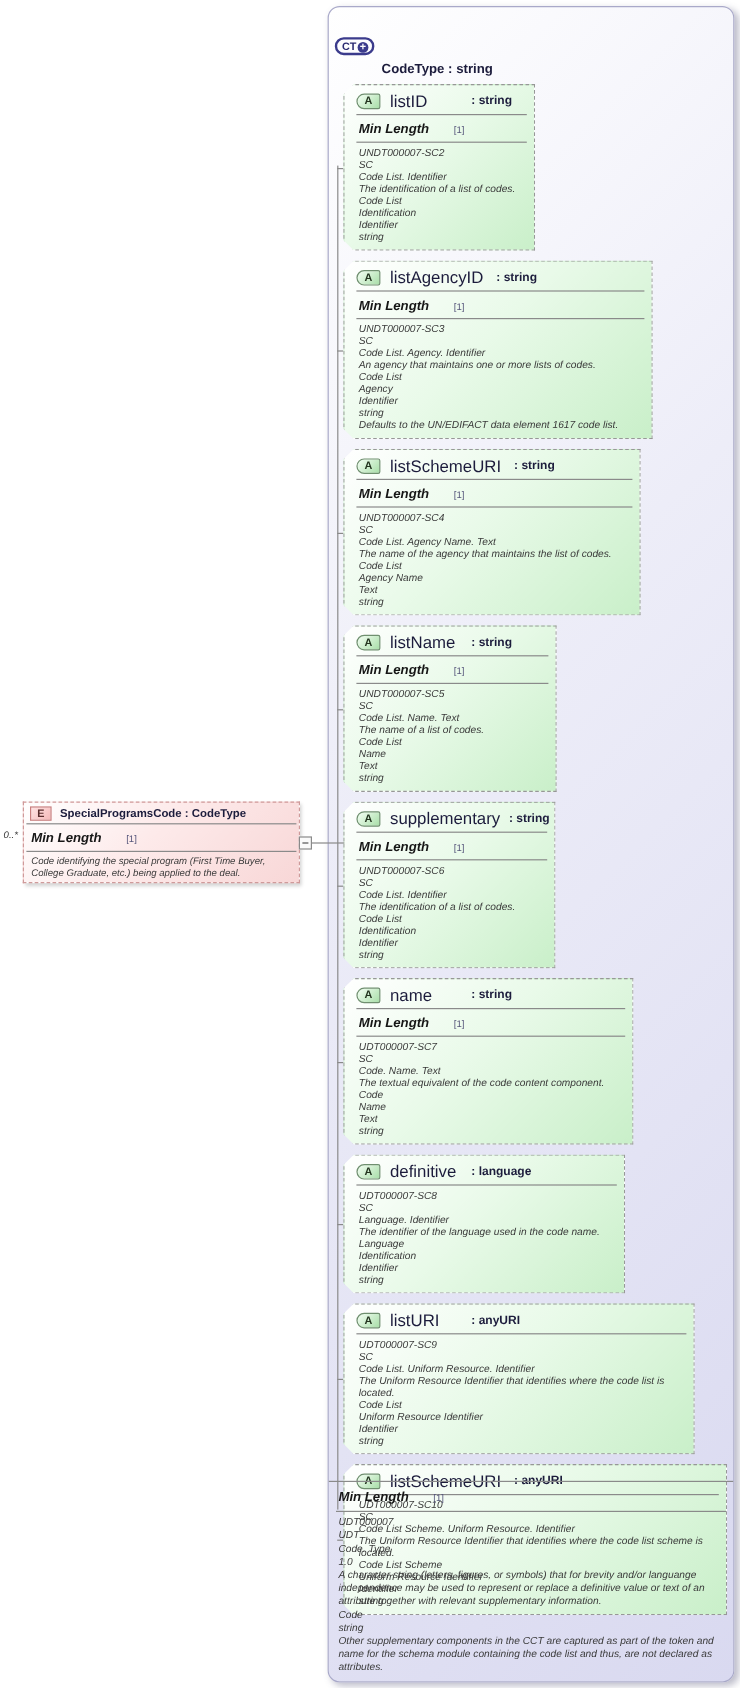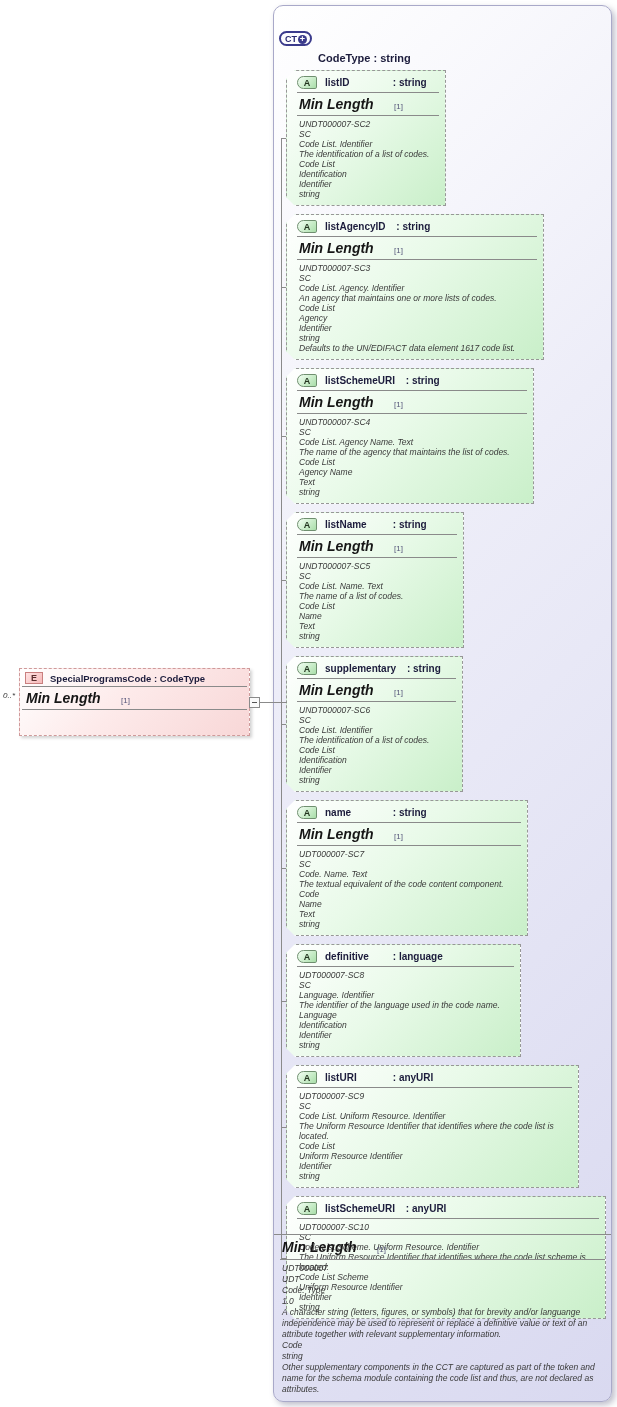--- a/index.html
+++ b/index.html
@@ -45,25 +45,25 @@
     padding:3px 4px 5px 6px;
   }
   .attr-head { display:flex; align-items:center; gap:8px; padding:2px 0 3px 4px; }
   .a-icon {
     flex:0 0 auto; width:20px; height:13px;
     border:1px solid #6f8f6f; border-radius:7px 2px 2px 7px;
     background:linear-gradient(135deg,#f4fff4 0%,#a9dea9 100%);
     font-size:9px; font-weight:bold; color:#23331f;
     display:flex; align-items:center; justify-content:center;
   }
-  .attr-name { font-size:10px; font-weight:bold; color:#1c1c3c; min-width:57px; }
+  .attr-name { font-size:14px; font-weight:normal; color:#1c1c3c; min-width:57px; }
   .attr-type { font-size:10px; font-weight:bold; color:#1c1c3c; white-space:pre; }
   .hr { border-top:1px solid #8a8a8a; margin:0 2px 0 4px; }
   .facet-row { padding:2px 0 2px 6px; }
-  .facet-label { font-size:14px; font-weight:bold; font-style:italic; color:#161616; }
+  .facet-label { font-size:11px; font-weight:bold; font-style:italic; color:#161616; }
   .facet-val { font-size:8px; color:#55557a; margin-left:16px; }
   .attr-body {
     font-size:8.5px; font-style:italic; line-height:10px; color:#3a3a3a;
     white-space:pre-line; padding:3px 3px 1px 6px;
   }
 
   
   #ct-footer { position:absolute; left:0; right:0; bottom:4px; }
   #ct-footer .hr-full { border-top:1px solid #8a8a8a; margin:0; }
   #ct-footer .hr-in { border-top:1px solid #8a8a8a; margin:0 6px; }
@@ -341,17 +341,18 @@
   <div class="elem-head">
     <span class="e-icon">E</span>
     <span class="elem-title"><span>SpecialProgramsCode</span><span> : </span><span>CodeType</span></span>
   </div>
   <div class="hr"></div>
   <div class="facet-row">
     <span class="facet-label">Min Length</span>
     <span class="facet-val">[1]</span>
   </div>
   <div class="hr"></div>
+  <div class="elem-desc">Code identifying the special program (First Time Buyer, College Graduate, etc.) being applied to the deal.</div>
 </div>
 
 <div id="cardinality">0..*</div>
 <div id="conn-line"></div>
 <div id="conn-square"></div>
 
 </body></html>

